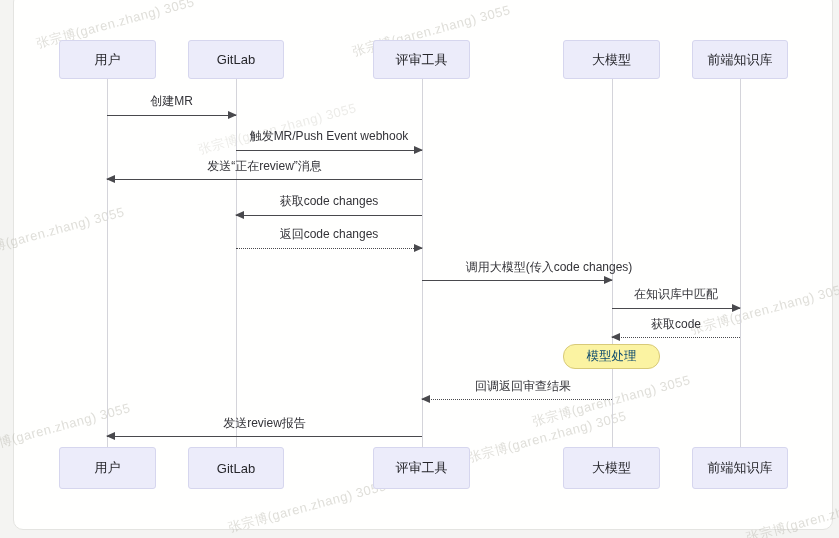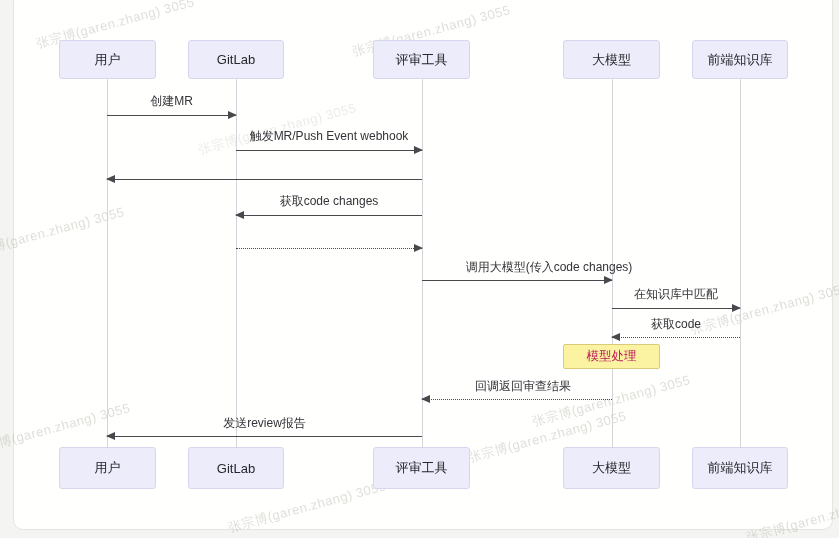--- a/index.html
+++ b/index.html
@@ -50,23 +50,23 @@
     border-top:1.5px solid #49494d;
   }
   .msg-line.dashed{border-top-style:dotted;border-top-width:1.6px;}
   .head{position:absolute;width:0;height:0;top:-5.5px;}
   .head-right{right:-1px;border-top:4.5px solid transparent;border-bottom:4.5px solid transparent;border-left:9px solid #49494d;}
   .head-left{left:-1px;border-top:4.5px solid transparent;border-bottom:4.5px solid transparent;border-right:9px solid #49494d;}
   .note{
     position:absolute;
     background:#fbf3a2;
     border:1px solid #d8ca79;
-    border-radius:2px;
+    border-radius:12px;
     display:flex;align-items:center;justify-content:center;
-    font-size:12.5px;color:#be185d;
+    font-size:12.5px;color:#0c4a6e;
     box-sizing:border-box;
   }
 </style>
 </head>
 <body>
 
 <div class="canvas">
 
   <div class="card"></div>
 
@@ -96,29 +96,31 @@
   <div class="msg-label" style="left:107px;top:94px;width:129px;">创建MR</div>
   <div class="msg-line" style="left:107px;top:115px;width:129px;">
       <span class="head head-right"></span>
     </div>
 
   <div class="msg-label" style="left:236px;top:129px;width:186px;">触发MR/Push Event webhook</div>
   <div class="msg-line" style="left:236px;top:150px;width:186px;">
       <span class="head head-right"></span>
     </div>
 
+  <div class="msg-label" style="left:107px;top:159px;width:315px;">发送“正在review”消息</div>
   <div class="msg-line" style="left:107px;top:179px;width:315px;">
       <span class="head head-left"></span>
     </div>
 
   <div class="msg-label" style="left:236px;top:194px;width:186px;">获取code changes</div>
   <div class="msg-line" style="left:236px;top:215px;width:186px;">
       <span class="head head-left"></span>
     </div>
 
+  <div class="msg-label" style="left:236px;top:227px;width:186px;">返回code changes</div>
   <div class="msg-line dashed" style="left:236px;top:248px;width:186px;">
       <span class="head head-right"></span>
     </div>
 
   <div class="msg-label" style="left:422px;top:260px;width:190px;margin-left:32px;">调用大模型(传入code changes)</div>
   <div class="msg-line" style="left:422px;top:280px;width:190px;">
       <span class="head head-right"></span>
     </div>
 
   <div class="msg-label" style="left:612px;top:288px;width:128px;font-family:Liberation Mono, monospace;">在知识库中匹配</div>

